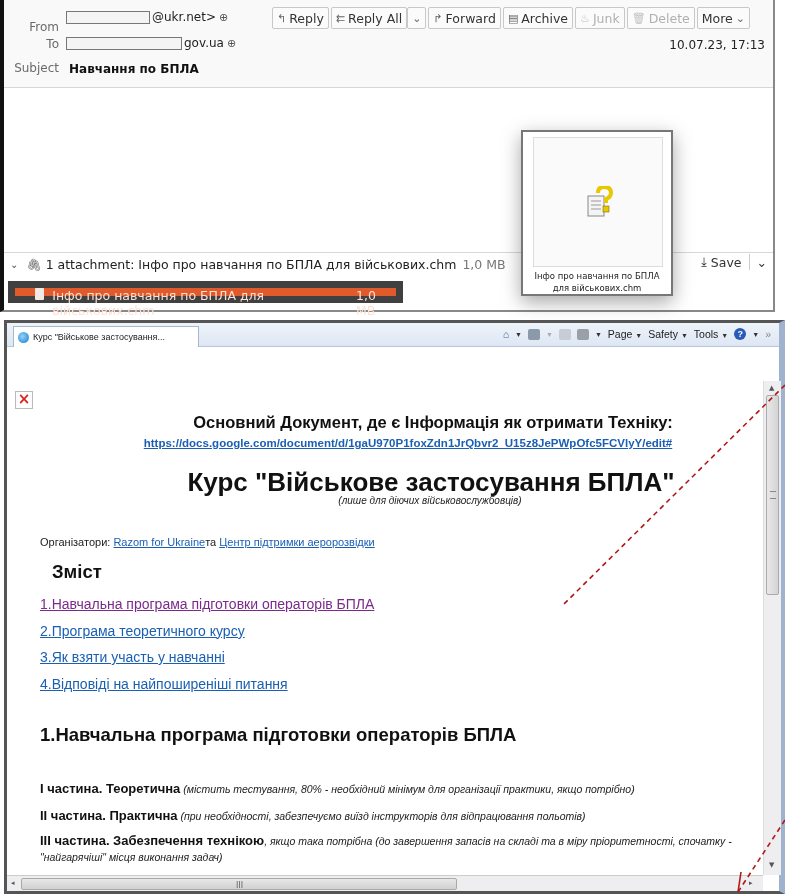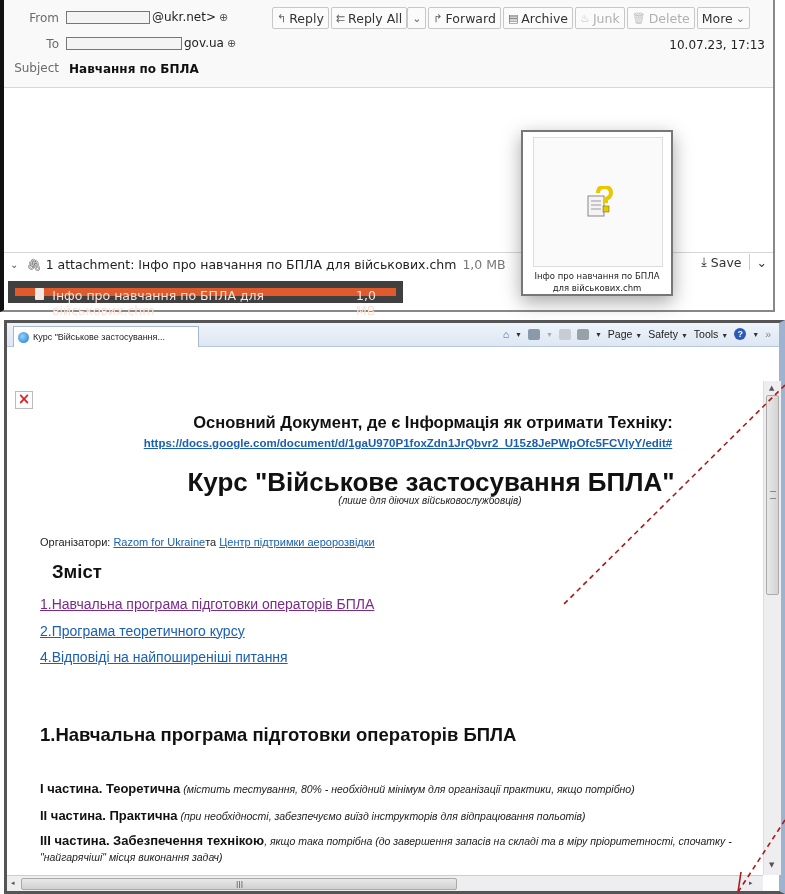--- a/index.html
+++ b/index.html
@@ -67,21 +67,21 @@
   .hscroll .thumb { position: absolute; left: 14px; top: 2px; width: 436px; height: 12px; background: linear-gradient(#e8e8e8, #d0d0d0); border: 1px solid #aaa; border-radius: 2px; }
   .hscroll .grip { position: absolute; left: 214px; top: 2px; font-size: 8px; color: #666; }
   .arrow-sm { position: absolute; font-size: 7px; color: #555; }
   .annot { position: absolute; left: 0; top: 0; width: 785px; height: 894px; pointer-events: none; }
 </style>
 </head>
 <body>
 
 <div class="mail">
   <div class="mail-header">
-    <span class="hdr-label" style="left:0;top:11px;">From</span>
+    <span class="hdr-label" style="left:0;top:20px;">From</span>
     <span class="redact" style="left:62px;top:11px;width:84px;"></span>
     <span class="hdr-text" style="left:148px;top:10px;"><span>@ukr.net&gt;</span><span class="contact-icon">⊕</span></span>
 
     <span class="hdr-label" style="left:0;top:37px;">To</span>
     <span class="redact" style="left:62px;top:37px;width:116px;"></span>
     <span class="hdr-text" style="left:180px;top:36px;"><span>gov.ua</span><span class="contact-icon">⊕</span></span>
 
     <span class="hdr-label" style="left:0;top:61px;">Subject</span>
     <span class="subject-val">Навчання по БПЛА</span>
 
@@ -189,20 +189,21 @@
     <div class="course-sub">(лише для діючих військовослужбовців)</div>
 
     <div class="org">
       <span>Організатори: </span><a>Razom for Ukraine</a><span>та </span><a>Центр підтримки аеророзвідки</a>
     </div>
 
     <div class="toc-title">Зміст</div>
     <div class="toc">
       <div><a class="visited">1.Навчальна програма підготовки операторів БПЛА</a></div>
       <div><a>2.Програма теоретичного курсу</a></div>
+      <div><a>3.Як взяти участь у навчанні</a></div>
       <div><a>4.Відповіді на найпоширеніші питання</a></div>
     </div>
 
     <div class="sec-title">1.Навчальна програма підготовки операторів БПЛА</div>
     <div class="sec-line" style="top:400px;"><b>І частина. Теоретична</b><i> (містить тестування, 80% - необхідний мінімум для організації практики, якщо потрібно)</i></div>
     <div class="sec-line" style="top:427px;"><b>ІІ частина. Практична</b><i> (при необхідності, забезпечуємо виїзд інструкторів для відпрацювання польотів)</i></div>
     <div class="sec-line" style="top:452px;width:700px;line-height:15px;"><b>ІІІ частина. Забезпечення технікою</b><i>, якщо така потрібна (до завершення запасів на складі та в міру пріоритетності, спочатку - "найгарячіші" місця виконання задач)</i></div>
   </div>
 
   <div class="vscroll">

